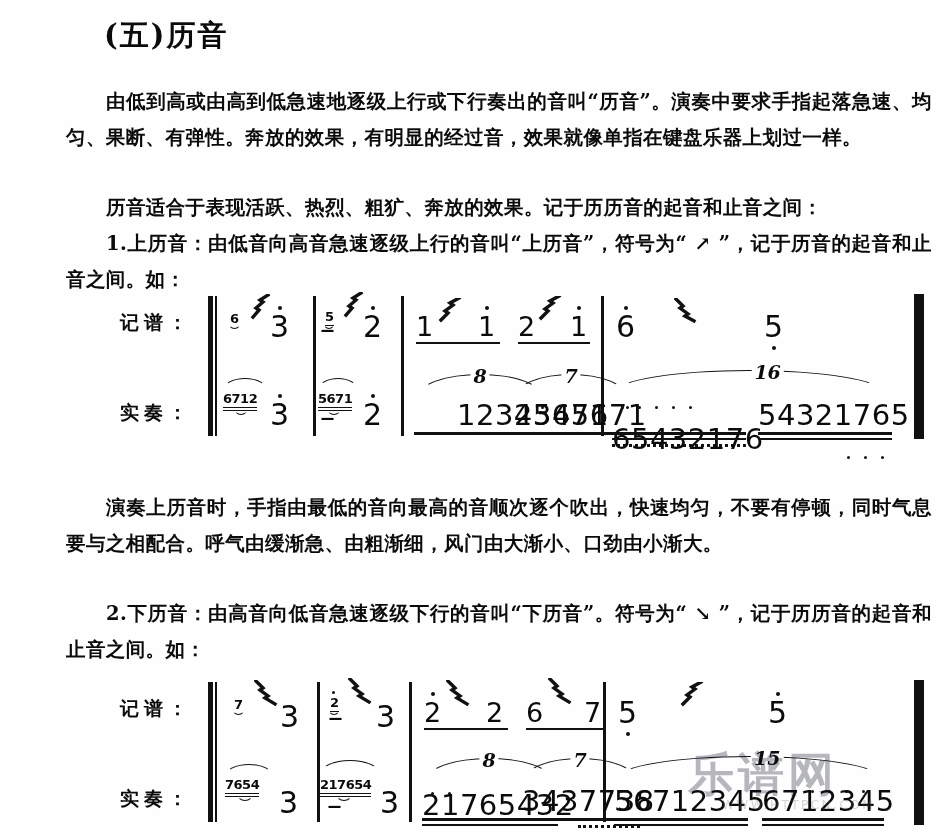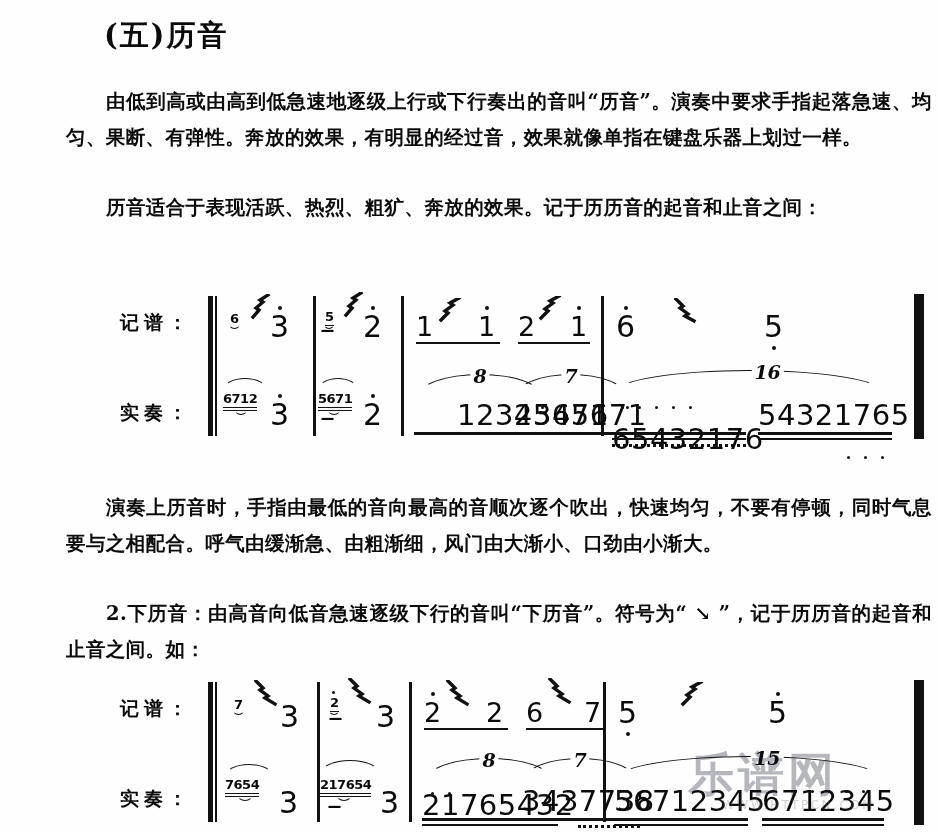--- a/index.html
+++ b/index.html
@@ -289,20 +289,23 @@
   <div class="heading">(五)历音</div>
 
   <div class="para p1">
     <span class="ind">由低到高或由高到低急速地逐级上行或下行奏出的音叫“历音”。演奏中要求手指起落急速、均匀、果断、有弹性。奔放的效果，有明显的经过音，效果就像单指在键盘乐器上划过一样。</span>
   </div>
 
   <div class="para p2">
     <span class="ind">历音适合于表现活跃、热烈、粗犷、奔放的效果。记于历历音的起音和止音之间：</span>
   </div>
 
+  <div class="para p3">
+    <span class="ind">1.上历音：由低音向高音急速逐级上行的音叫“上历音”，符号为“ ↗ ”，记于历音的起音和止音之间。如：</span>
+  </div>
 
   <div class="score score1">
 
     <div class="row-label lbl-top">记谱：</div>
     <div class="row-label lbl-bot">实奏：</div>
 
     <div class="barline-start"></div>
     <div class="bar" style="left:247px;"></div>
     <div class="bar" style="left:335px;"></div>
     <div class="bar" style="left:535px;"></div>

